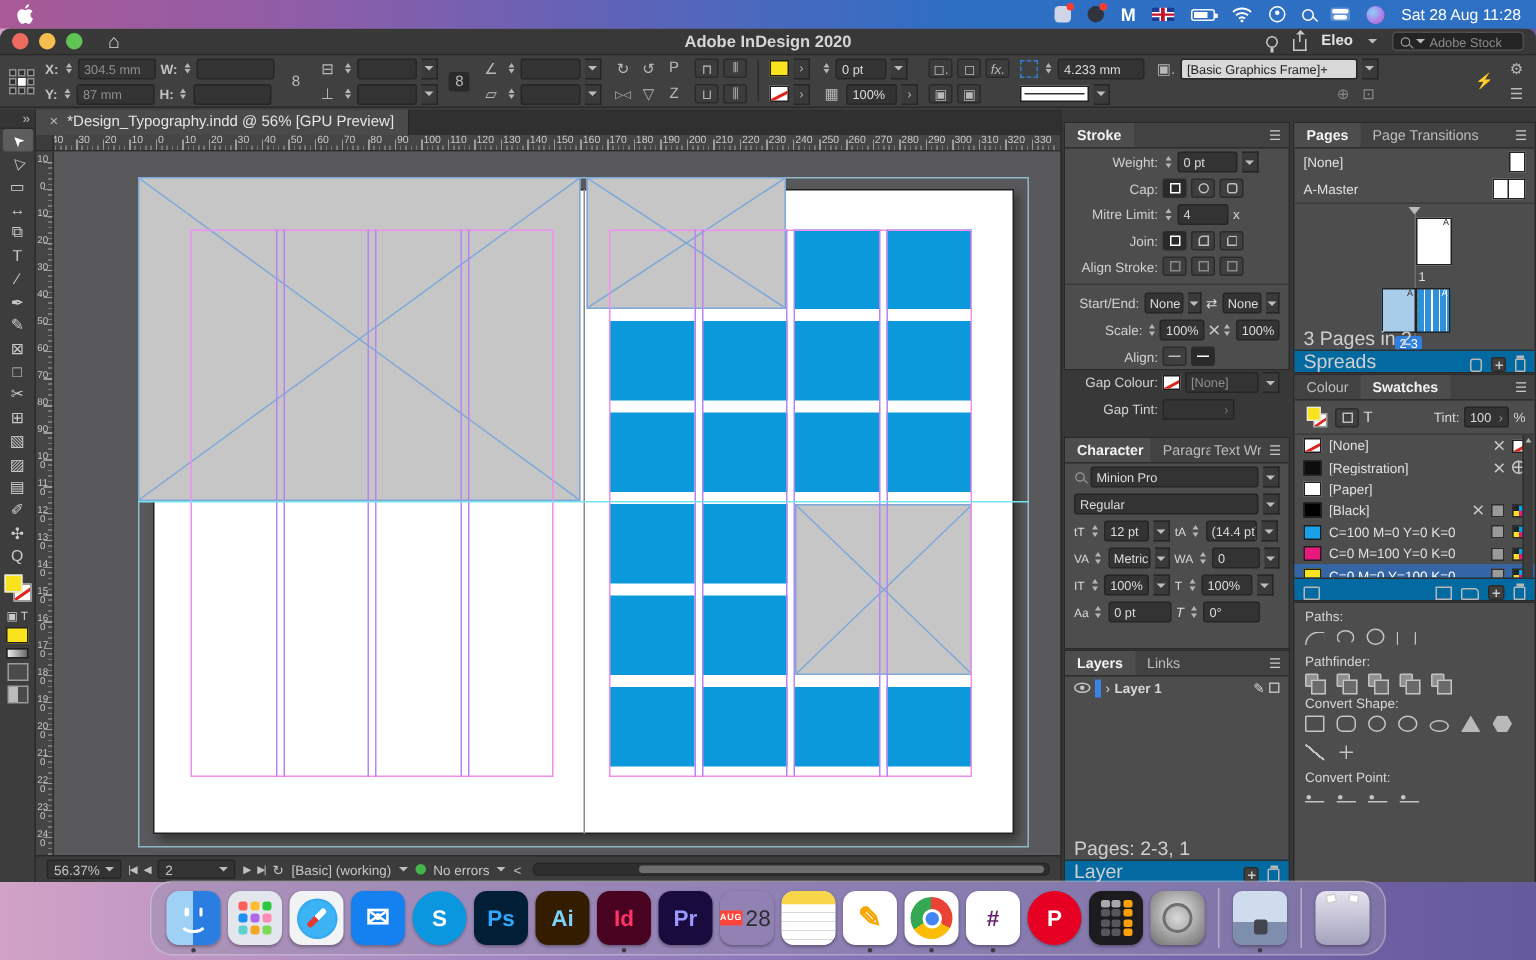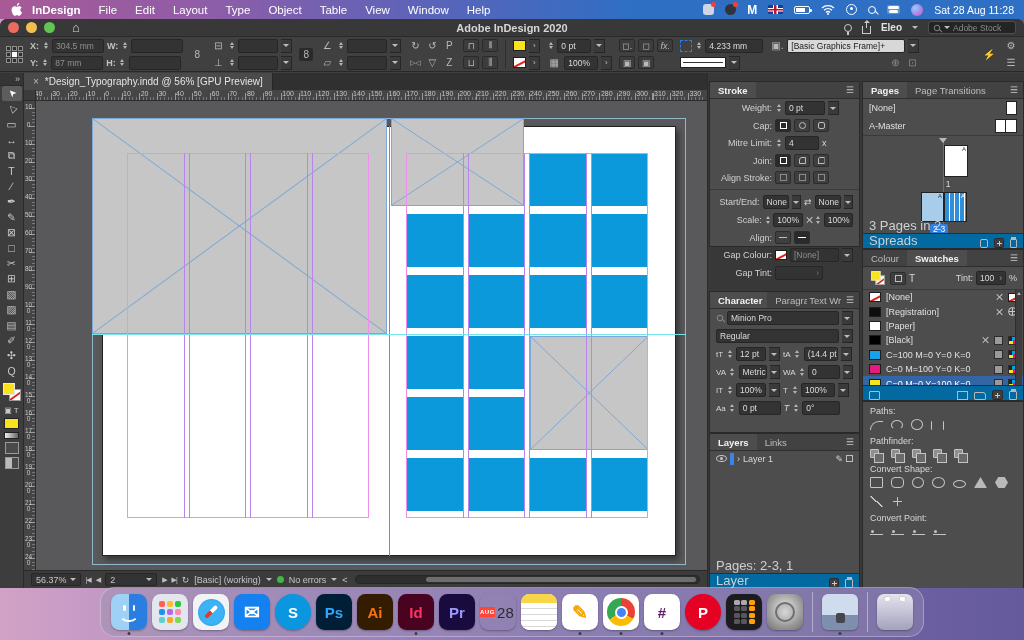--- a/index.html
+++ b/index.html
@@ -267,32 +267,20 @@
 
 <div id="screen">
 
   <div id="menubar">
     <svg width="13" height="15" viewBox="0 0 14 17" style="flex:none">
       <g fill="#ffffff">
         <path d="M11.3 9.1c0-1.8 1.5-2.7 1.6-2.8-.9-1.3-2.2-1.4-2.7-1.5-1.1-.1-2.2.7-2.8.7-.6 0-1.5-.7-2.4-.7-1.2 0-2.4.7-3 1.8-1.3 2.2-.3 5.5.9 7.3.6.9 1.3 1.9 2.3 1.8.9 0 1.3-.6 2.4-.6s1.4.6 2.4.6 1.6-.9 2.2-1.8c.7-1 1-2 1-2.1 0 0-1.9-.7-1.9-2.7z"></path>
         <path d="M9.4 3.1c.5-.6.8-1.4.7-2.2-.7 0-1.5.5-2 1.1-.4.5-.8 1.3-.7 2.1.8.1 1.5-.4 2-1z"></path>
       </g>
     </svg>
-    <div id="menus">
-        <span class="mitem strong">InDesign</span>
-        <span class="mitem">File</span>
-        <span class="mitem">Edit</span>
-        <span class="mitem">Layout</span>
-        <span class="mitem">Type</span>
-        <span class="mitem">Object</span>
-        <span class="mitem">Table</span>
-        <span class="mitem">View</span>
-        <span class="mitem">Window</span>
-        <span class="mitem">Help</span>
-      </div>
     <div id="mb-right">
       <span class="mbapp"></span>
       <span class="mbapp dark"></span>
       <span id="mb-m">M</span>
       <span class="ukflag"></span>
       <span class="batt">
           <i></i>
         </span>
       <svg width="14" height="11" viewBox="0 0 14 11">
         <path d="M1 4a9 9 0 0 1 12 0M3 6.2a6 6 0 0 1 8 0M5 8.4a3 3 0 0 1 4 0" stroke="#fff" fill="none" stroke-width="1.3"></path>
@@ -978,21 +966,21 @@
         <div class="panel" style="left:1px;top:360px;width:151px;height:156px">
           <div class="ptabs">
             <span class="ptab active">Layers</span>
             <span class="ptab">Links</span>
             <span class="pmenu">☰</span>
           </div>
           <div class="prow" style="height:15px">
             <span class="eye"></span>
             <span class="layerbar"></span>
             <span>›</span>
-            <span style="font-weight:normal">Layer 1</span>
+            <span style="font-weight:bold">Layer 1</span>
             <span style="margin-left:auto">✎</span>
             <span style="width:7px;height:7px;border:1px solid #bdbdbd"></span>
           </div>
           <div class="pfoot">
             <span>Pages: 2-3, 1 Layer</span>
             <span style="margin-left:auto" class="plusic"></span>
             <span class="trashic"></span>
           </div>
         </div>
 
@@ -1200,21 +1188,21 @@
             <span class="dglyph" style="color: rgb(255, 255, 255);">S</span>
           </div>
         </div>
         <div class="ditem">
           <div class="dicon k-glyph" style="background: rgb(0, 30, 54);">
             <span class="dglyph" style="color: rgb(49, 168, 255);">Ps</span>
           </div>
         </div>
         <div class="ditem">
           <div class="dicon k-glyph" style="background: rgb(51, 28, 0);">
-            <span class="dglyph" style="color: #f97316;">Ai</span>
+            <span class="dglyph" style="color: #7dd3fc;">Ai</span>
           </div>
         </div>
         <div class="ditem">
           <div class="dicon k-glyph" style="background: rgb(73, 2, 31);">
             <span class="dglyph" style="color: rgb(255, 51, 102);">Id</span>
           </div>
           <span class="rdot"></span>
         </div>
         <div class="ditem">
           <div class="dicon k-glyph" style="background: rgb(26, 11, 62);">

